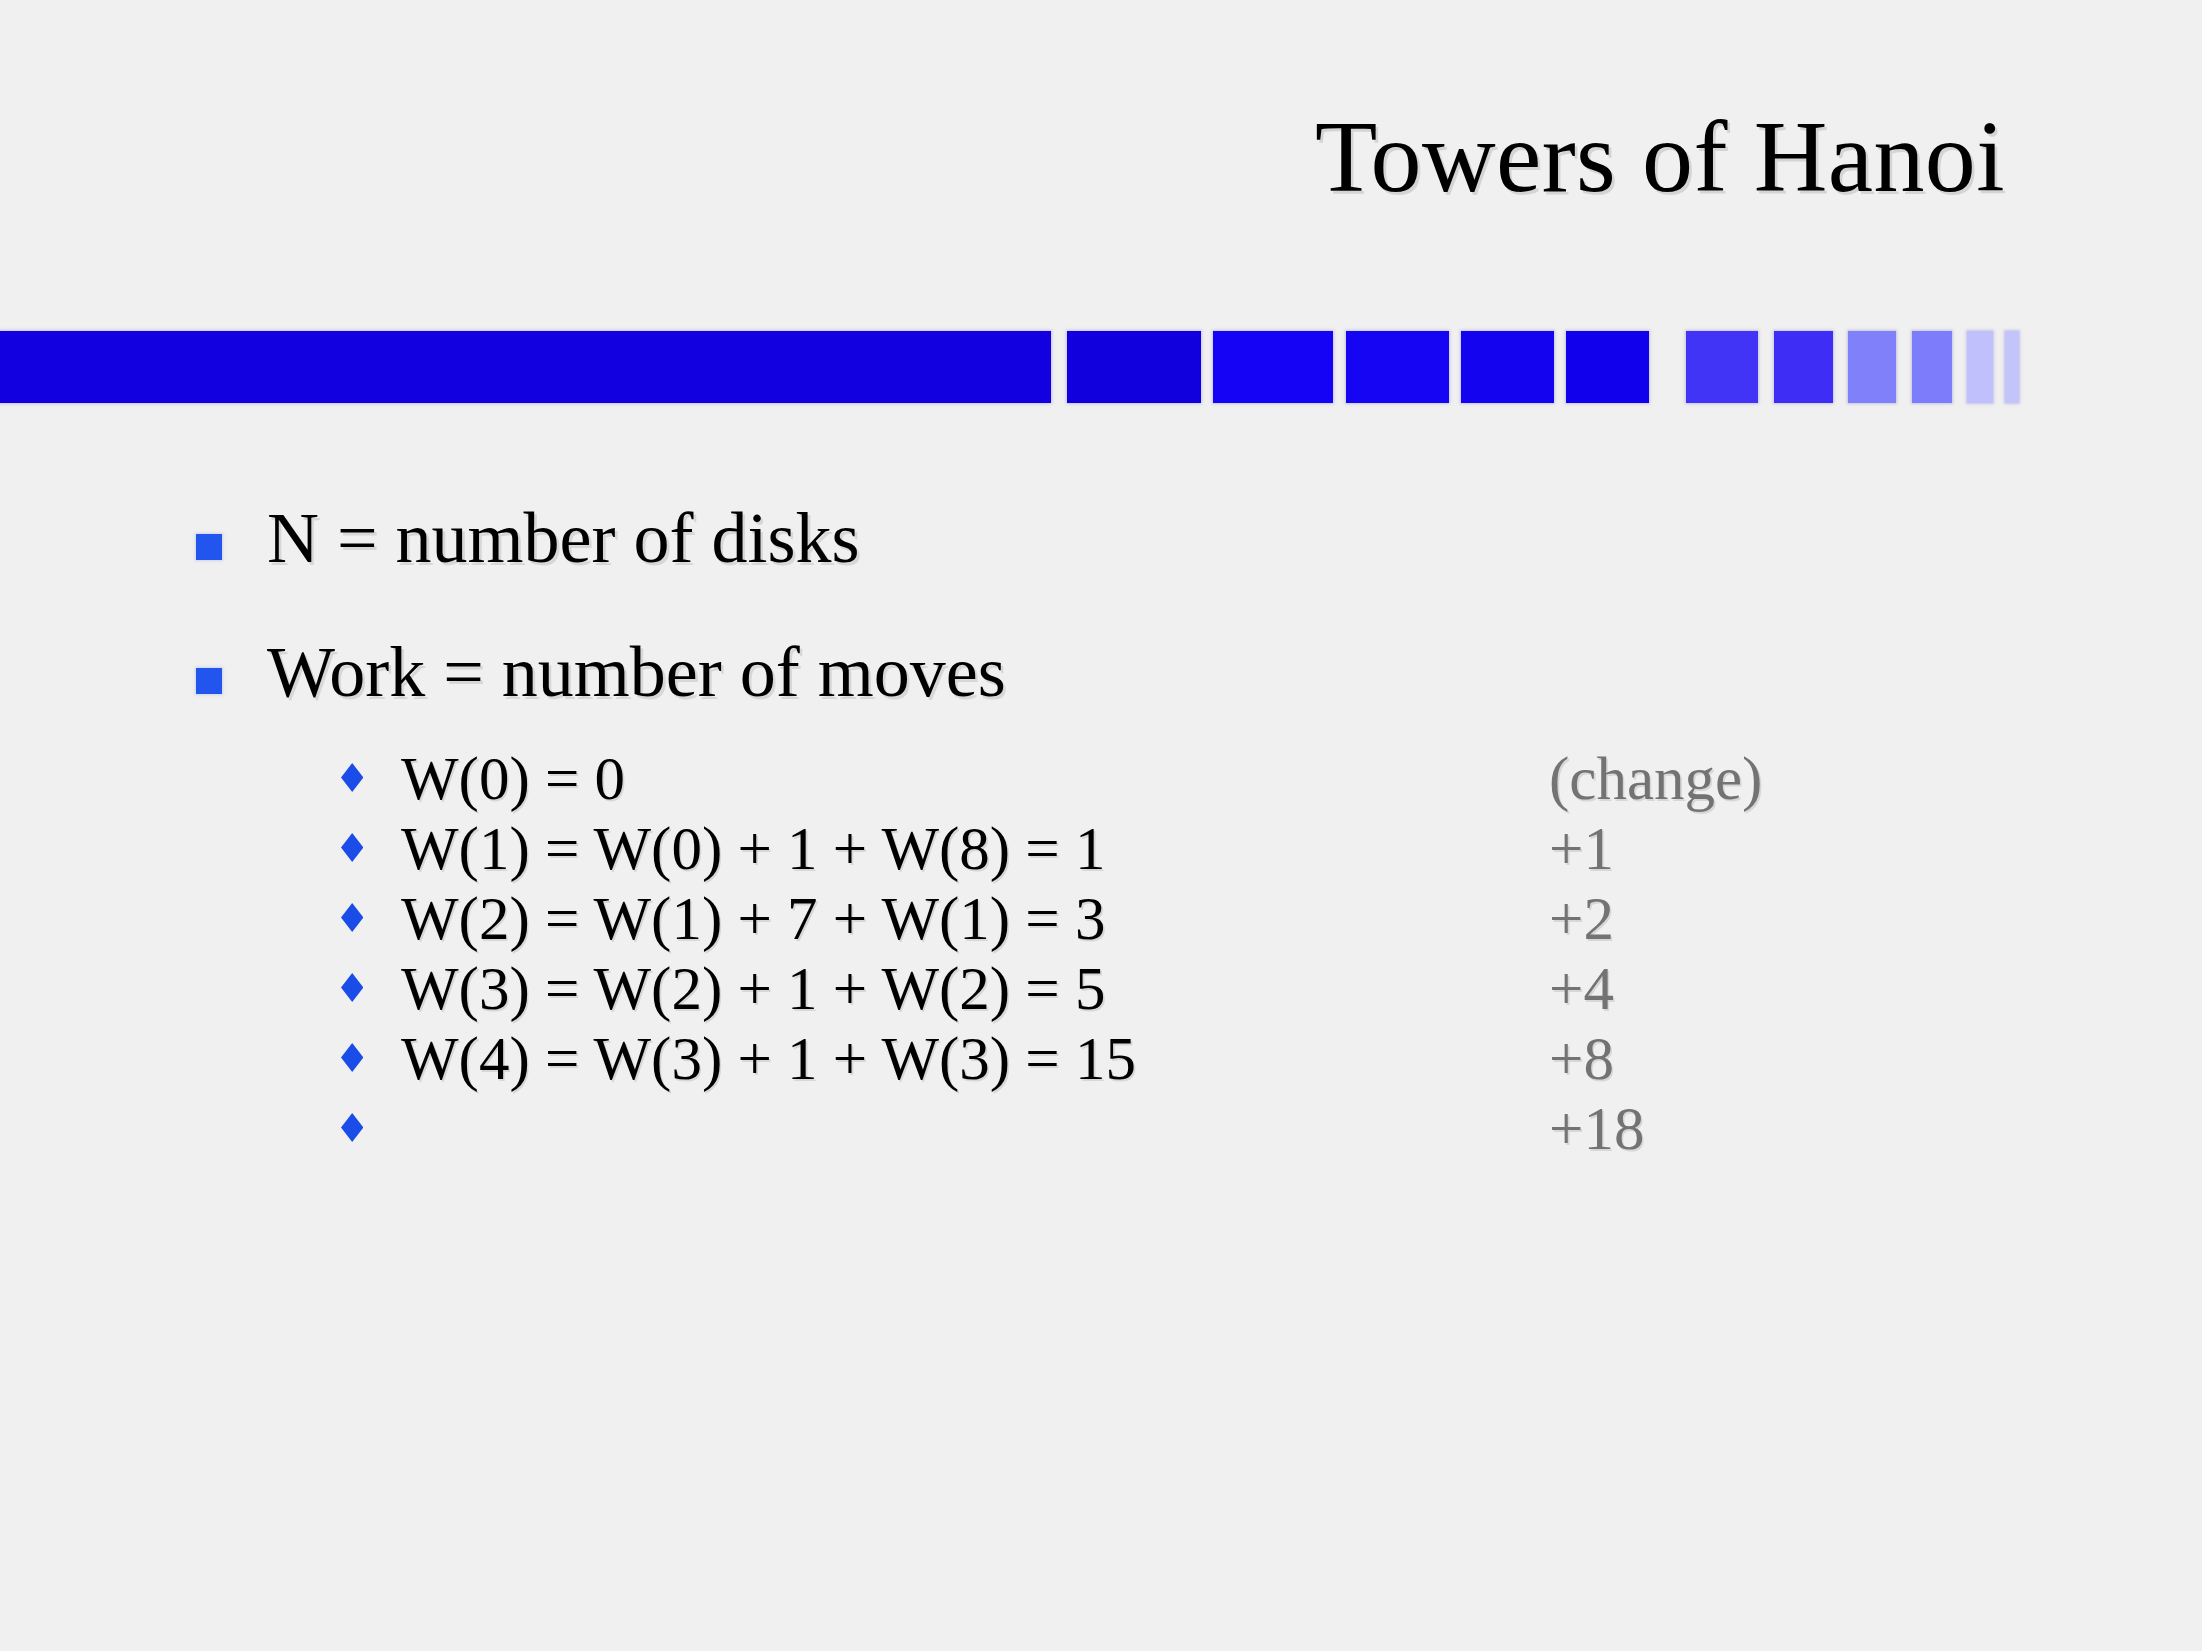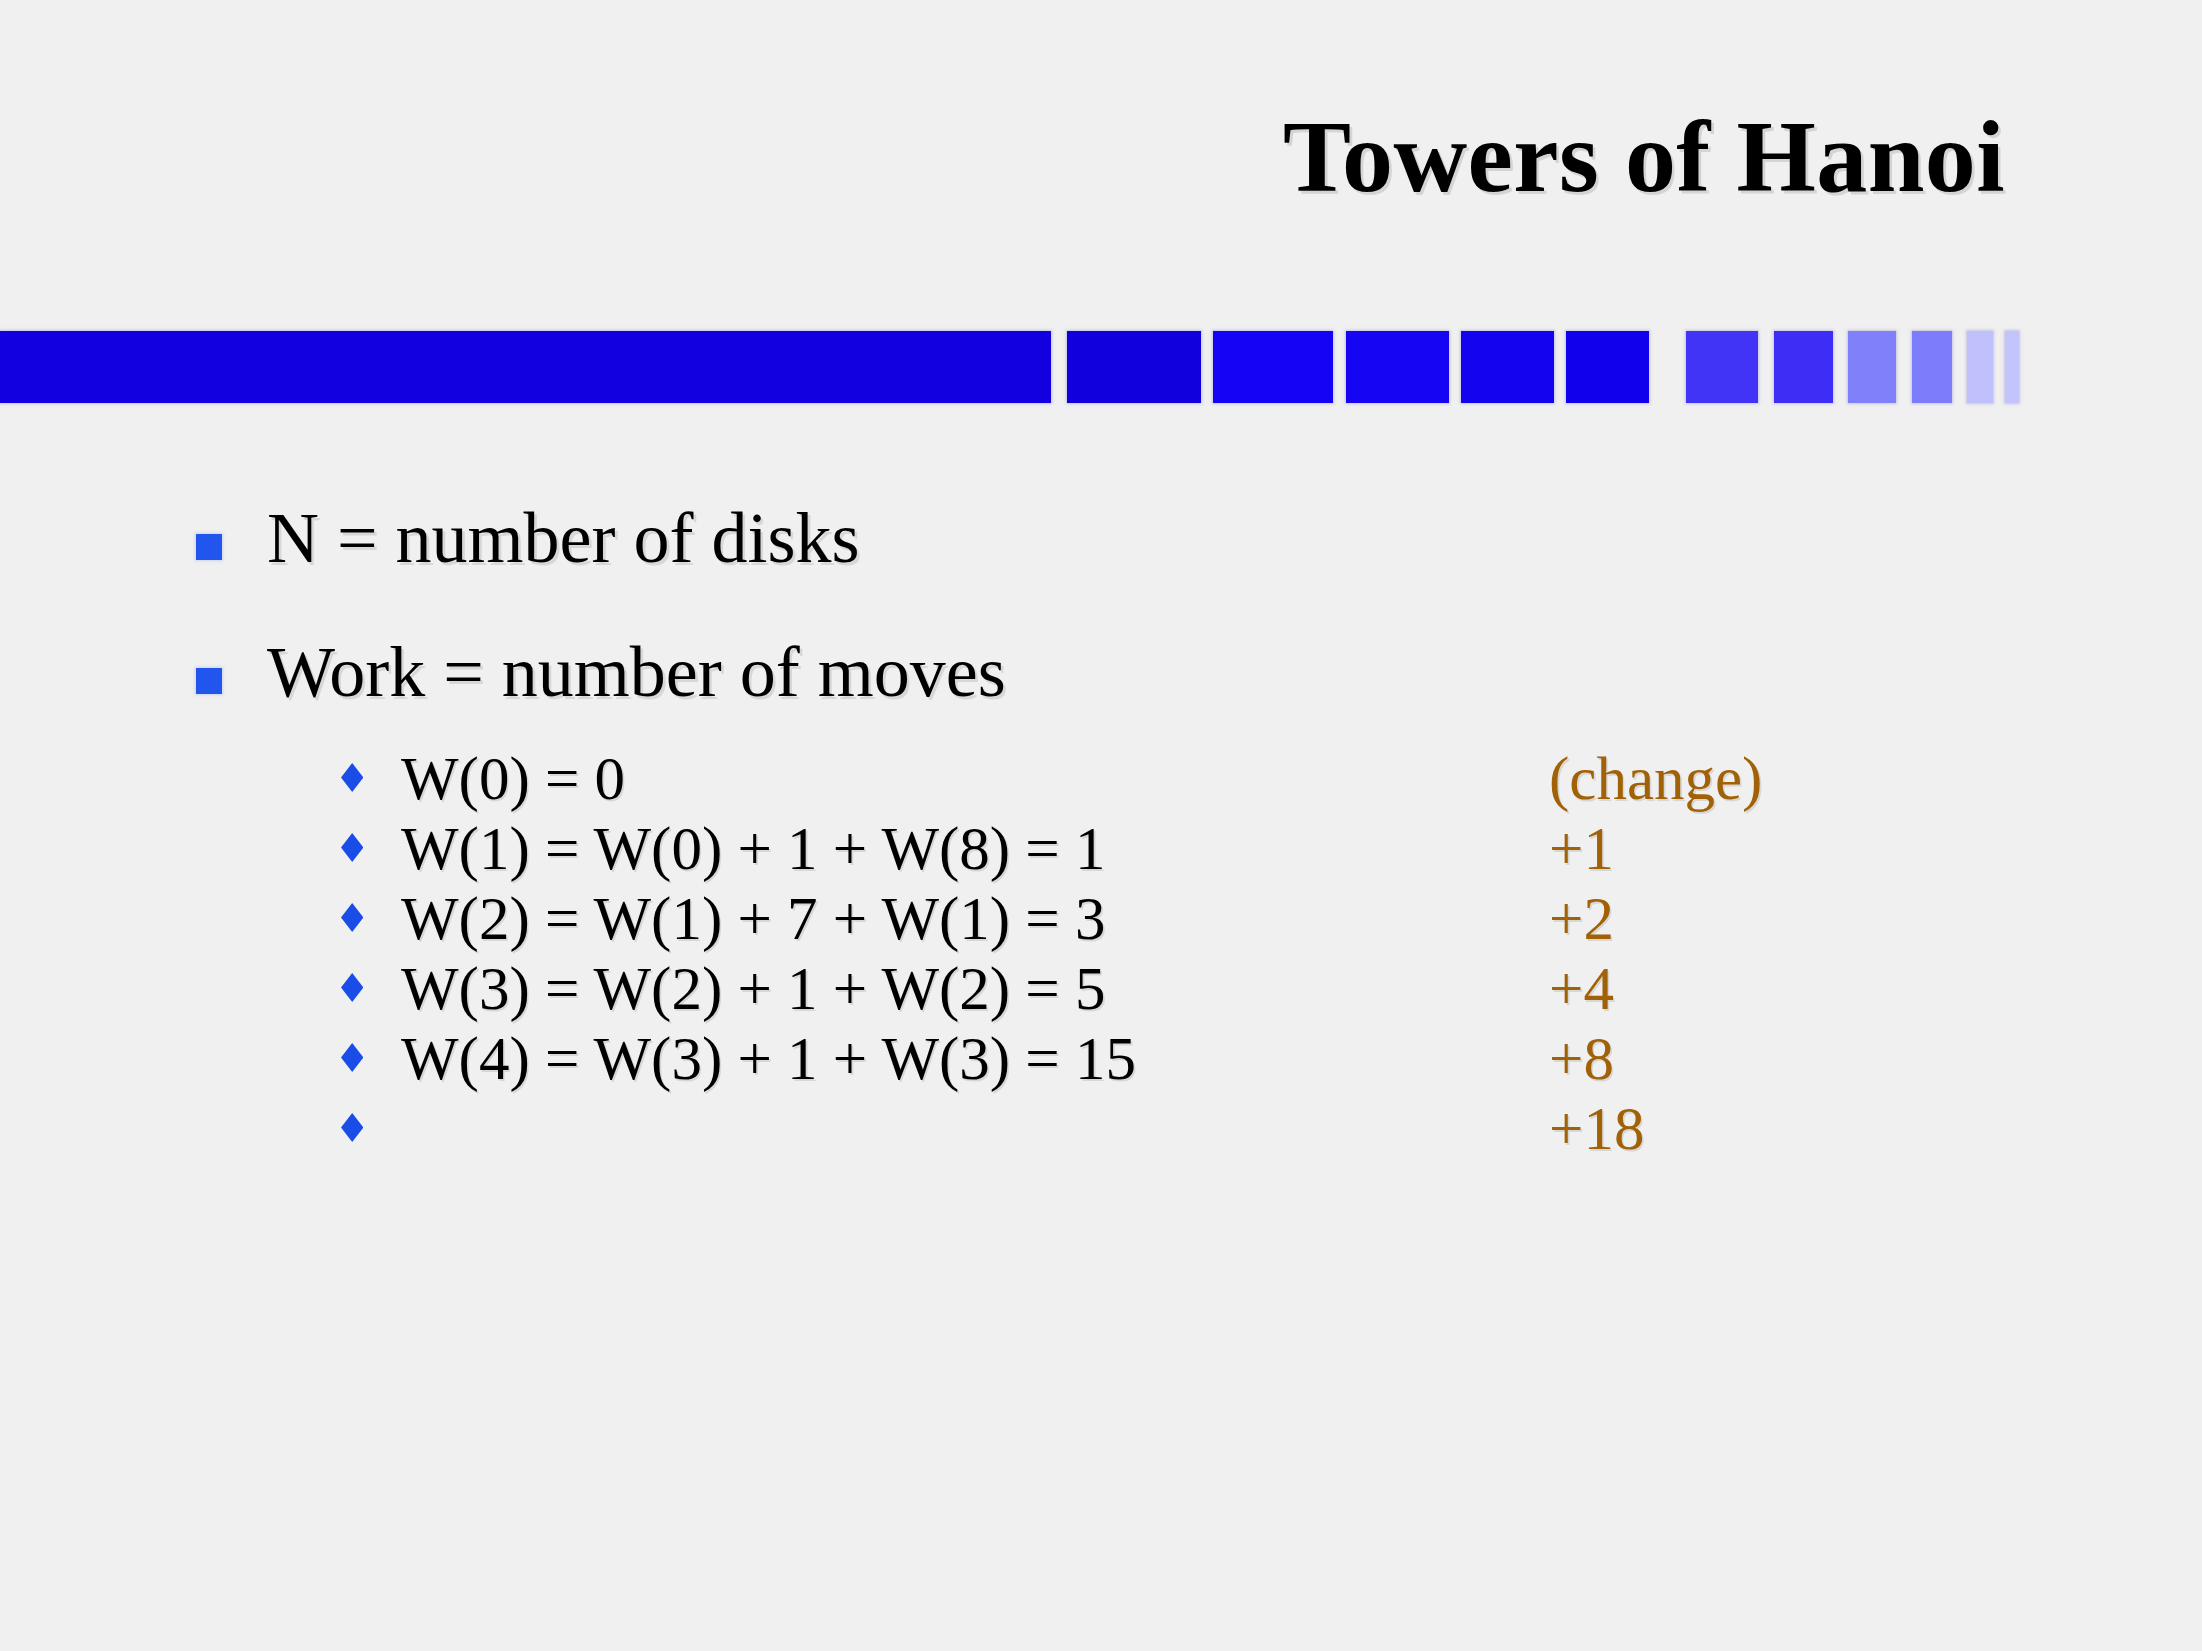--- a/index.html
+++ b/index.html
@@ -28,21 +28,21 @@
     top: 103px;
     width: 2005px;
     text-align: right;
   }
   .slide-title {
     display: inline-block;
     font-family: "Liberation Serif", "DejaVu Serif", serif;
     font-size: 102px;
     line-height: 1.05;
     color: #000000;
-    font-weight: 700;
+    font-weight: 400;
     letter-spacing: 0.4px;
     text-shadow: 2.6px 2.6px 0px rgba(150,150,150,0.30);
     white-space: nowrap;
   }
 
   
   .deco-bar {
     position: absolute;
     left: 0;
     top: 331px;
@@ -112,21 +112,21 @@
     color: #000;
     white-space: nowrap;
     text-shadow: 1.7px 1.7px 0px rgba(150,150,150,0.28);
   }
   .lvl2-change {
     position: absolute;
     left: 1516px;
     top: 0;
     font-size: 61px;
     line-height: 70px;
-    color: #a16207;
+    color: #737373;
     white-space: nowrap;
     text-shadow: 1.7px 1.7px 0px rgba(150,150,150,0.28);
   }
   .spacer-18 { height: 15.5px; }
   .spacer-26 { height: 22.4px; }
 </style>
 </head>
 <body>
 
 <div class="slide">

